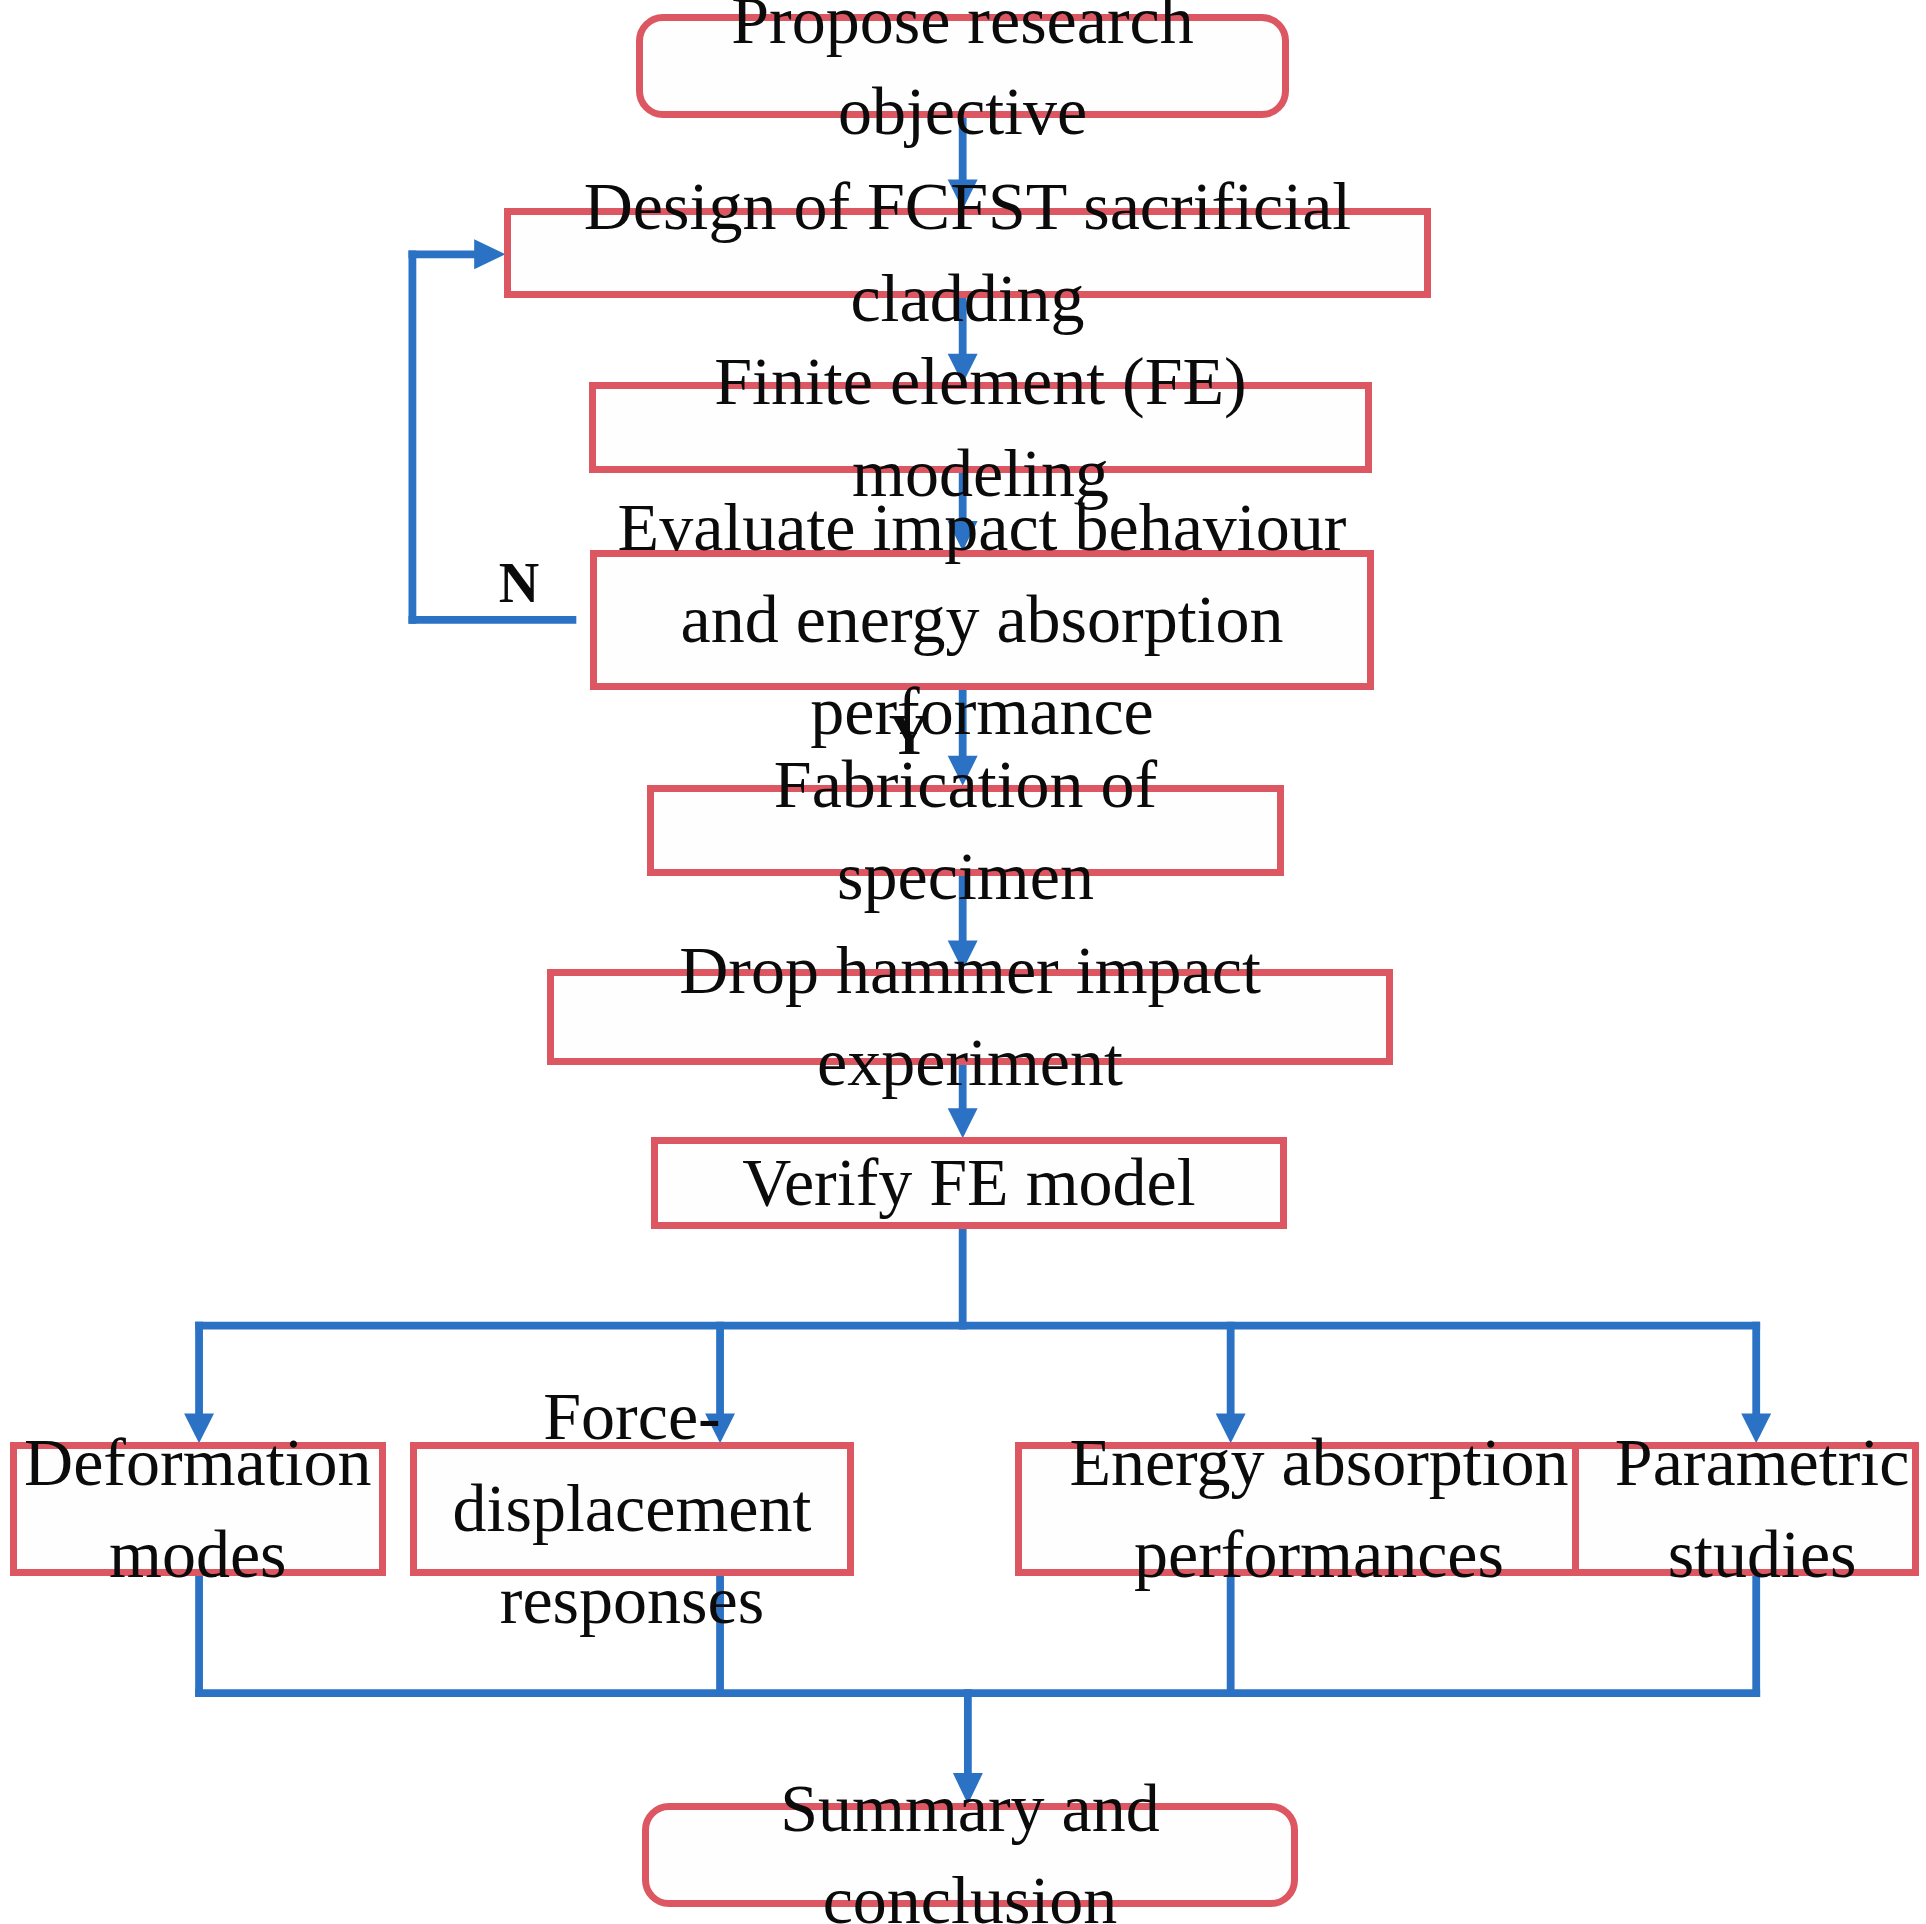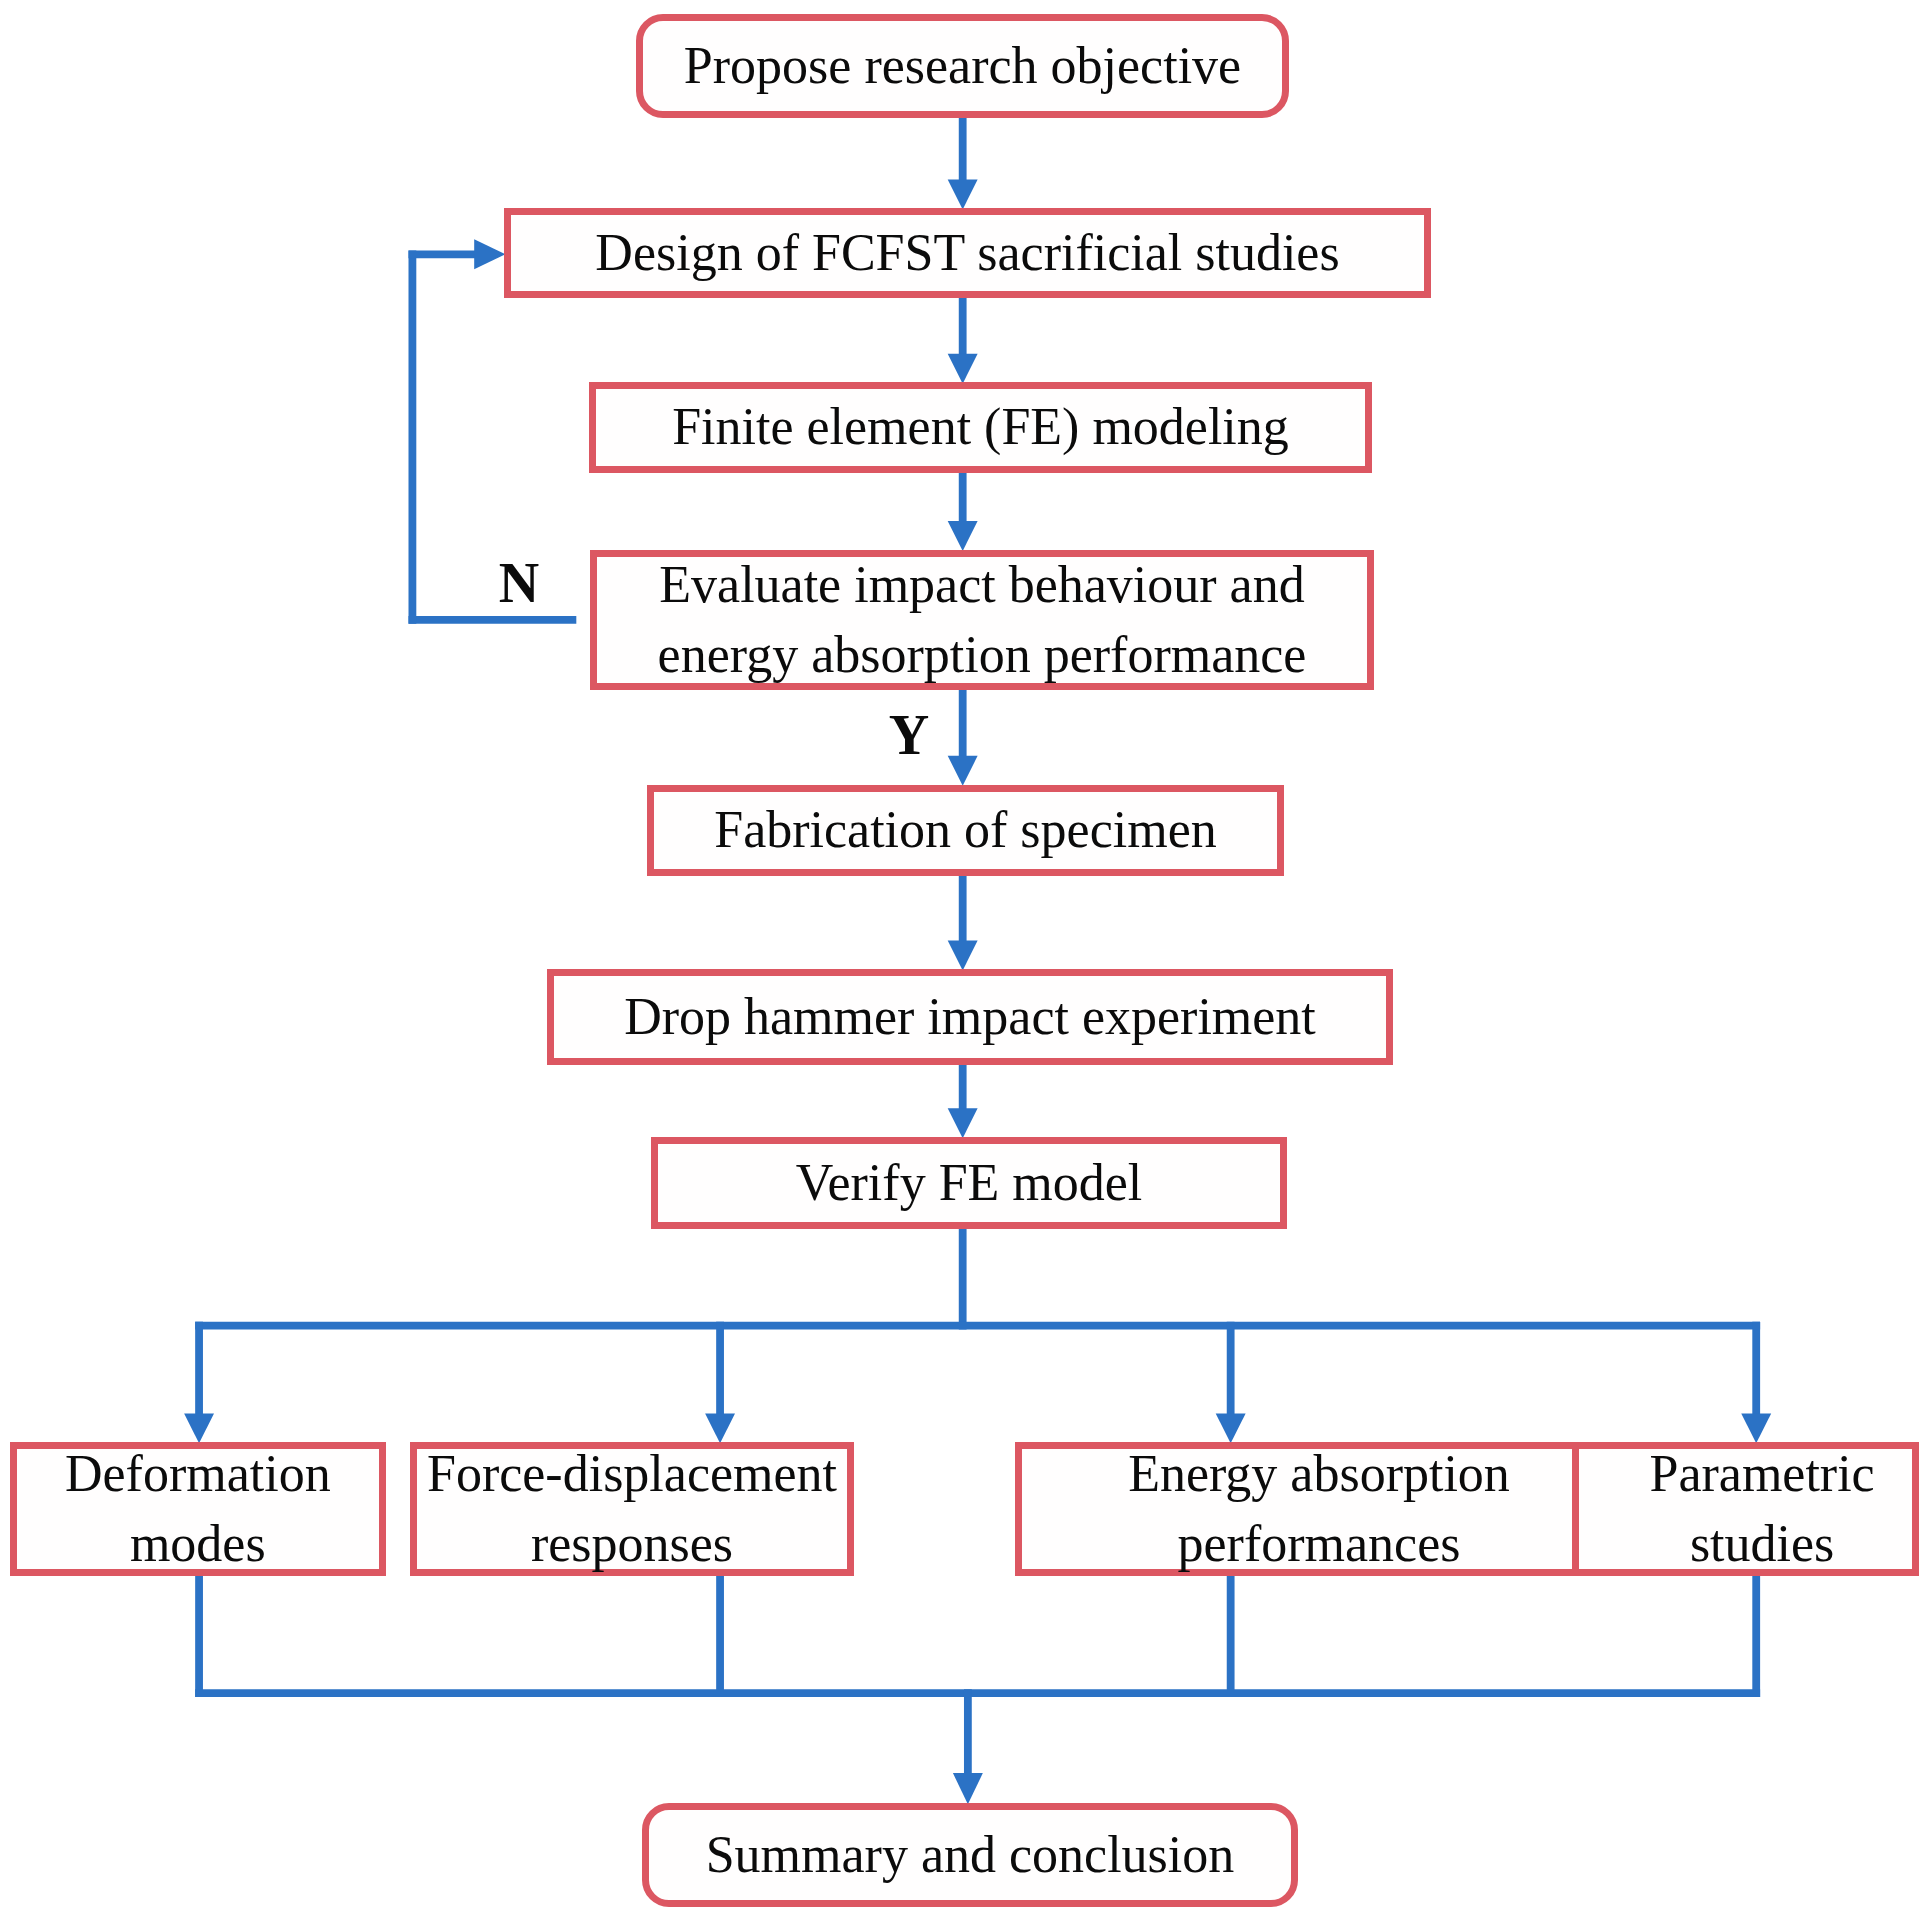--- a/index.html
+++ b/index.html
@@ -22,21 +22,21 @@
   }
   .connectors line{stroke:var(--blue);stroke-width:12;}
   .connectors polygon{fill:var(--blue);stroke:none;}
   .node{
     position:absolute;
     box-sizing:border-box;
     border:7.8px solid var(--red);
     background:#fffefe;
     display:flex;align-items:center;justify-content:center;
     text-align:center;
-    font-size:52px;
+    font-size:68px;
     line-height:1.35;
     padding:0 7.8px;
   }
   .node.rounded{border-radius:27px;}
   .decision-label{
     position:absolute;
     transform:translate(-50%,-50%);
     font-weight:bold;
     font-size:56px;
     line-height:1;
@@ -125,21 +125,21 @@
       <line x1="1488" y1="2597" x2="1488" y2="2730"></line>
       <polygon points="1465,2726 1511,2726 1488,2774"></polygon>
     </g>
   </svg>
 
   <div class="node rounded" style="left:636px;top:14.3px;width:653px;height:104px;">
     <span>Propose research objective</span>
   </div>
 
   <div class="node" style="left:504px;top:208px;width:927px;height:90px;">
-    <span>Design of FCFST sacrificial studies</span>
+    <span>Design of FCFST sacrificial cladding</span>
   </div>
 
   <div class="node" style="left:589px;top:382px;width:783px;height:91px;justify-content:center;">
     <span>Finite element (FE) modeling</span>
   </div>
 
   <div class="node" style="left:572px;top:550px;width:784px;height:140px;margin-left:18px;">
     <span>Evaluate impact behaviour and energy absorption performance</span>
   </div>
 

